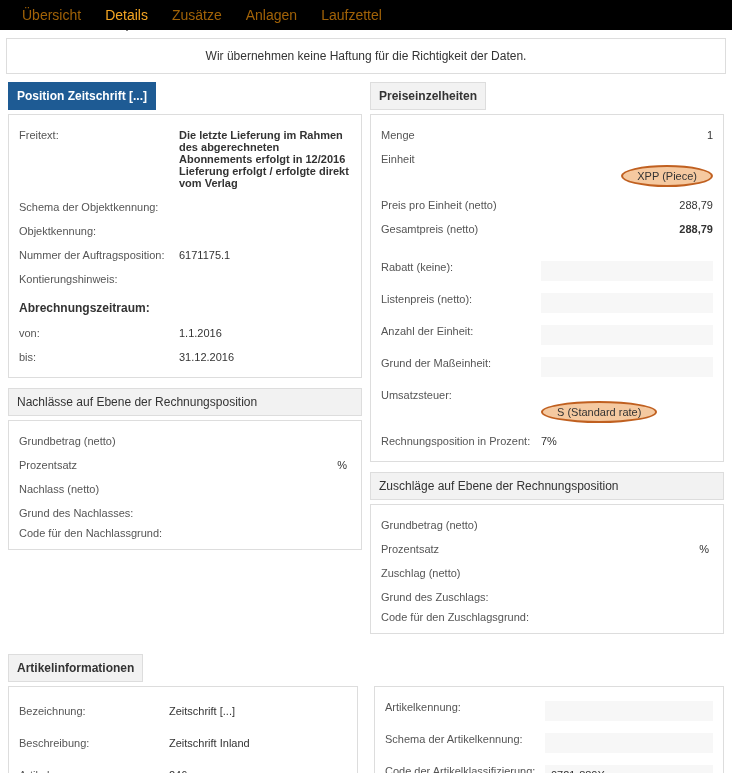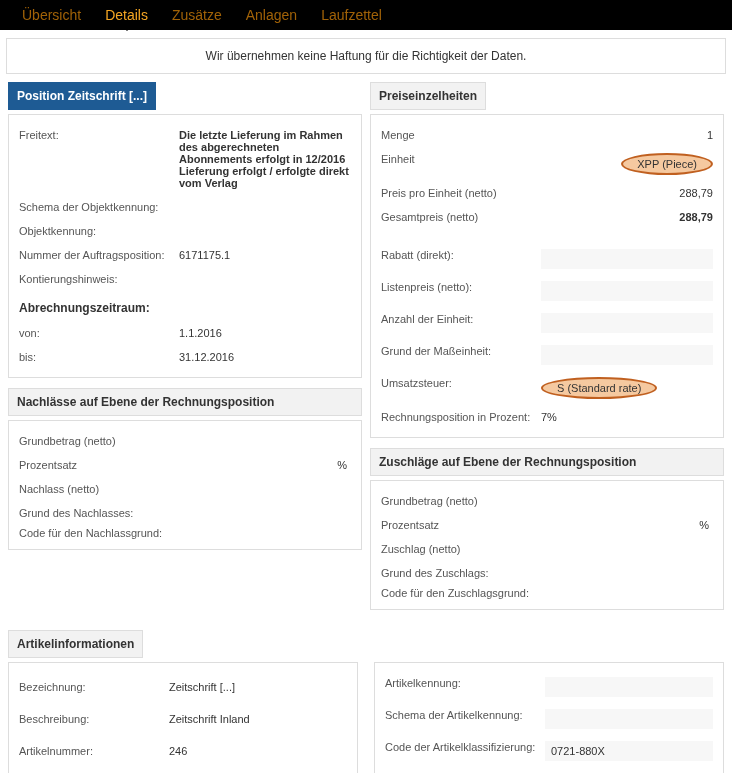--- a/index.html
+++ b/index.html
@@ -17,25 +17,25 @@
   .section-title { background: #f2f2f2; border: 1px solid #ddd; font-weight: bold; font-size: 12px; padding: 6px 8px; display: inline-block; margin-bottom: 4px; }
   .section-title.primary { background: #1e5b94; color: #fff; border-color: #1e5b94; }
   .section-box { border: 1px solid #ddd; padding: 8px 10px; }
   .row { display: flex; align-items: flex-start; padding: 6px 0; border-bottom: 0; }
   .row .label { flex: 0 0 150px; color: #555; font-size: 11px; padding-right: 6px; }
   .row .value { flex: 1; font-size: 11px; }
   .row .value.right { text-align: right; }
   .row .value.bold { font-weight: bold; }
   .field-input { background: #f7f7f7; display: block; padding: 4px 6px; min-height: 20px; }
   .sub-header { font-weight: bold; font-size: 12px; margin: 10px 0 6px; }
-  .section-title-full { background: #f2f2f2; border: 1px solid #ddd; font-weight: bold; font-size: 12px; padding: 6px 8px; margin: 10px 0 4px; }
+  .section-title-full { background: #f2f2f2; border: 1px solid #ddd; font-weight: normal; font-size: 12px; padding: 6px 8px; margin: 10px 0 4px; }
   .small-rows .row .label { flex: 0 0 160px; }
   .highlight {
     display: inline-block; border: 2px solid #c06020; background: #f5c9a0;
-    border-radius: 50%/50%; padding: 3px 14px; font-size: 11px;
+    border-radius: 50%/50%; padding: 3px 14px; font-size: 11px; margin-top: 12px;
   }
   .pct { text-align: right; padding-right: 4px; }
   .section-title-wrap { margin-top: 10px; }
   .grund { color: #555; font-size: 11px; padding: 6px 0 2px; }
   .article-row { display: flex; padding: 10px 0; }
   .article-row .label { flex: 0 0 150px; color: #555; font-size: 11px; padding-right: 6px; }
   .article-titlebar { background: #f2f2f2; border: 1px solid #ddd; font-weight: bold; font-size: 12px; padding: 6px 8px; display: inline-block; margin: 12px 0 4px 8px; }
   .article-cols { display: flex; gap: 16px; padding: 0 8px 8px; }
   .article-cols .col { border: 1px solid #ddd; padding: 8px 10px; }
   .rightcol .label { flex: 0 0 160px; }
@@ -126,21 +126,21 @@
       <div class="row">
         <div class="label">Preis pro Einheit (netto)</div>
         <div class="value right">288,79</div>
       </div>
       <div class="row">
         <div class="label">Gesamtpreis (netto)</div>
         <div class="value right bold">288,79</div>
       </div>
       <div style="height:14px"></div>
       <div class="row">
-        <div class="label">Rabatt (direkt):</div>
+        <div class="label">Rabatt (keine):</div>
         <div class="value">
             <span class="field-input"></span>
           </div>
       </div>
       <div class="row">
         <div class="label">Listenpreis (netto):</div>
         <div class="value">
             <span class="field-input"></span>
           </div>
       </div>

